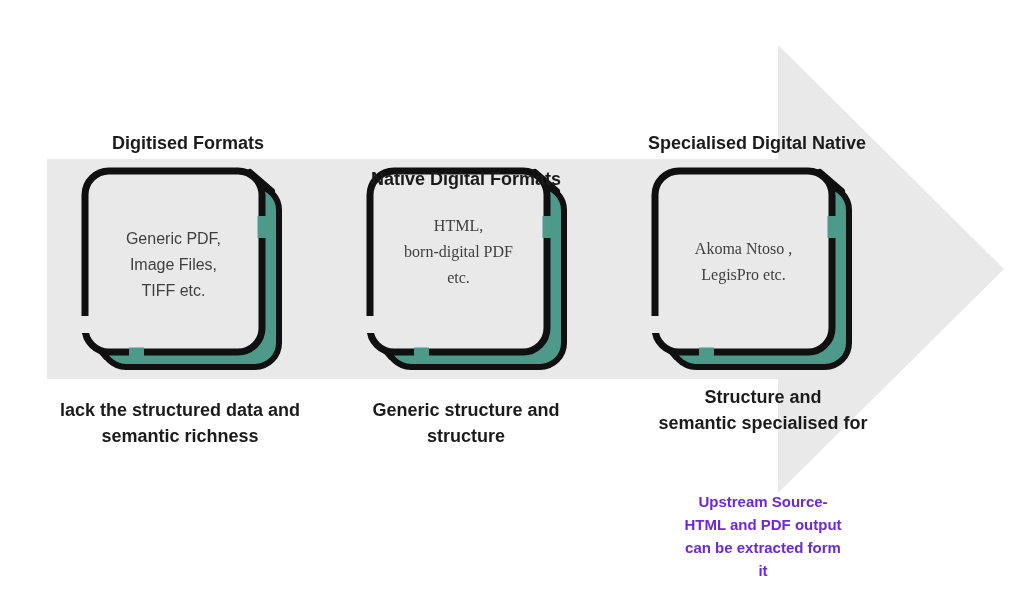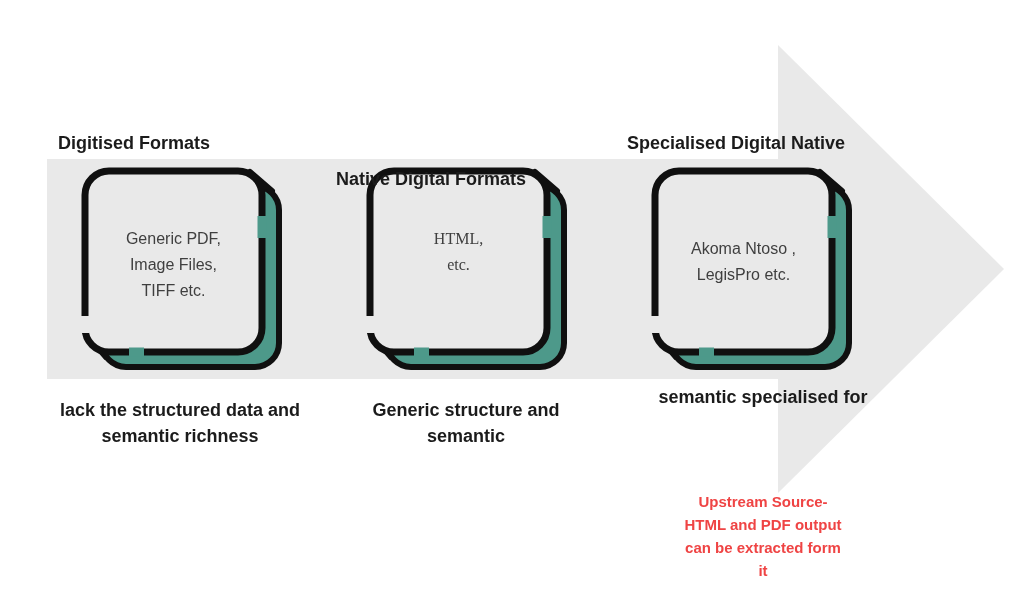--- a/index.html
+++ b/index.html
@@ -26,20 +26,21 @@
     border-bottom: 224px solid transparent;
     border-left: 226px solid #e9e9e9;
   }
   
   .hdr {
     position: absolute;
     width: 260px;
     font-size: 18px;
     font-weight: bold;
     color: #1b1b1b;
+    text-align: center;
     z-index: 3;
   }
   #hdr1 { left: 58px;  top: 133px; }
   #hdr2 { left: 336px; top: 133px; margin-top: 36px; }
   #hdr3 { left: 627px; top: 133px; }
   
   .icon { position: absolute; z-index: 2; }
   #icon1 { left: 78px;  top: 164px; }
   #icon2 { left: 363px; top: 164px; }
   #icon3 { left: 648px; top: 164px; }
@@ -53,21 +54,21 @@
     justify-content: center;
     align-items: center;
     text-align: center;
     font-size: 16px;
     line-height: 26px;
     color: #3f3f3f;
     z-index: 3;
   }
   #btxt1 { left: 85px;  top: 171px; padding-top: 6px; }
   #btxt2 { left: 370px; top: 154px; padding-top: 14px; font-family: Liberation Serif, serif; }
-  #btxt3 { left: 655px; top: 171px; }
+  #btxt3 { left: 655px; top: 171px; font-family: Liberation Serif, serif; }
   .boxtext span, .caption span, .note span { display: block; }
   
   .caption {
     position: absolute;
     width: 280px;
     font-size: 18px;
     font-weight: bold;
     line-height: 26px;
     color: #1b1b1b;
     text-align: center;
@@ -77,21 +78,21 @@
   #cap2 { left: 326px; top: 397px; }
   #cap3 { left: 623px; top: 384px; }
   
   .note {
     position: absolute;
     left: 653px; top: 490px;
     width: 220px;
     font-size: 15px;
     font-weight: bold;
     line-height: 23px;
-    color: #ef4444;
+    color: #6d28d9;
     text-align: center;
     z-index: 3;
   }
 </style>
 </head>
 <body>
 
 <div class="canvas">
 
   <div class="arrow-band"></div>
@@ -122,42 +123,44 @@
     <rect x="24" y="22" width="177" height="181" rx="24" fill="#4d998a" stroke="#101010" stroke-width="6"></rect>
     <line x1="172" y1="8" x2="194" y2="27" stroke="#101010" stroke-width="6" stroke-linecap="round"></line>
     <line x1="9" y1="171" x2="28" y2="193" stroke="#101010" stroke-width="6" stroke-linecap="round"></line>
     <rect x="7" y="7" width="177" height="181" rx="24" fill="#e9e9e9" stroke="#101010" stroke-width="7"></rect>
     <line x1="184" y1="52" x2="184" y2="74" stroke="#4d998a" stroke-width="9"></line>
     <line x1="7" y1="152" x2="7" y2="169" stroke="#e9e9e9" stroke-width="9"></line>
     <line x1="51" y1="188" x2="66" y2="188" stroke="#4d998a" stroke-width="9"></line>
   </svg>
   <div class="boxtext" id="btxt2">
     <span>HTML,</span>
+    <span>born-digital PDF</span>
     <span>etc.</span>
   </div>
   <div class="caption" id="cap2">
     <span>Generic structure and</span>
-    <span>semantic</span>
+    <span>structure</span>
   </div>
 
   <div class="hdr" id="hdr3">Specialised Digital Native</div>
   <svg class="icon" id="icon3" width="212" height="212" viewBox="0 0 212 212">
     <rect x="24" y="22" width="177" height="181" rx="24" fill="#4d998a" stroke="#101010" stroke-width="6"></rect>
     <line x1="172" y1="8" x2="194" y2="27" stroke="#101010" stroke-width="6" stroke-linecap="round"></line>
     <line x1="9" y1="171" x2="28" y2="193" stroke="#101010" stroke-width="6" stroke-linecap="round"></line>
     <rect x="7" y="7" width="177" height="181" rx="24" fill="#e9e9e9" stroke="#101010" stroke-width="7"></rect>
     <line x1="184" y1="52" x2="184" y2="74" stroke="#4d998a" stroke-width="9"></line>
     <line x1="7" y1="152" x2="7" y2="169" stroke="#e9e9e9" stroke-width="9"></line>
     <line x1="51" y1="188" x2="66" y2="188" stroke="#4d998a" stroke-width="9"></line>
   </svg>
   <div class="boxtext" id="btxt3">
     <span>Akoma Ntoso ,</span>
     <span>LegisPro etc.</span>
   </div>
   <div class="caption" id="cap3">
+    <span>Structure and</span>
     <span>semantic specialised for</span>
   </div>
   <div class="note">
     <span>Upstream Source-</span>
     <span>HTML and PDF output</span>
     <span>can be extracted form</span>
     <span>it</span>
   </div>
 
 </div>

